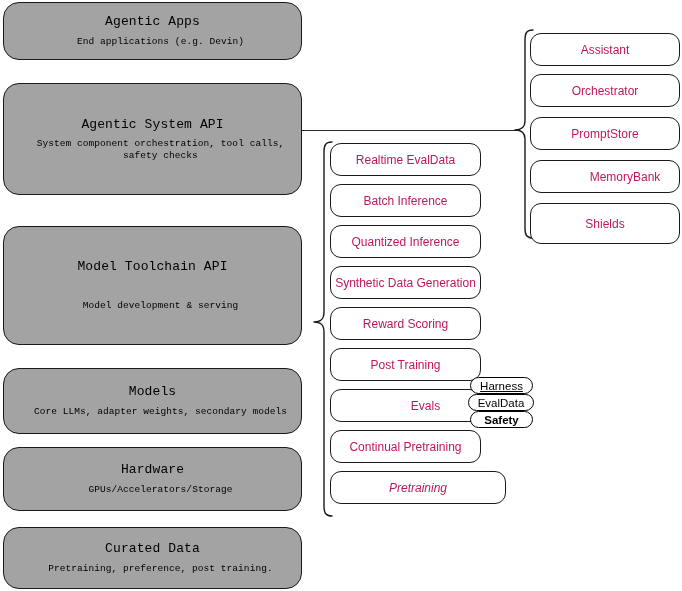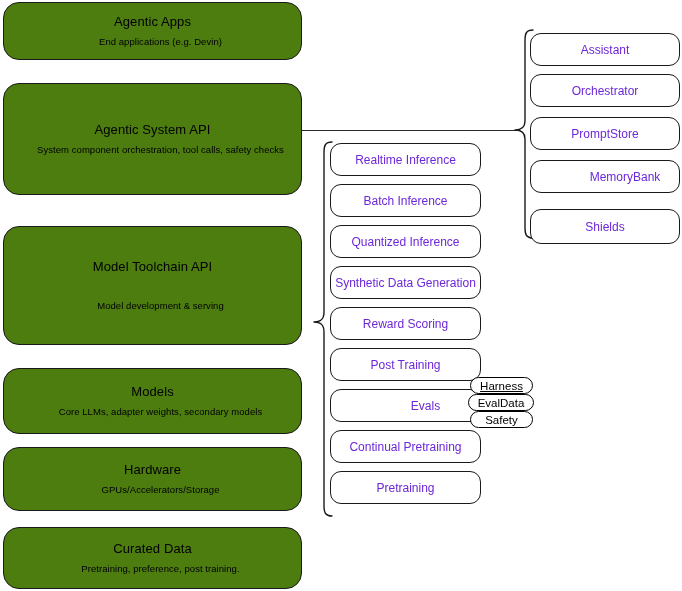--- a/index.html
+++ b/index.html
@@ -18,27 +18,28 @@
     background: #ffffff;
     overflow: hidden;
   }
 
   
   .box {
     position: absolute;
     box-sizing: border-box;
     border: 1.3px solid #1a1a1a;
     border-radius: 14px;
-    background: #4d7c0f;
+    background: #a3a3a3;
     display: flex;
     flex-direction: column;
     align-items: center;
     justify-content: center;
     text-align: center;
     line-height: 1.25;
+    font-family: Liberation Mono, monospace;
   }
   .box .title {
     font-size: 13px;
     color: #000000;
     letter-spacing: 0.1px;
   }
   .box .subtitle {
     font-size: 9.5px;
     color: #000000;
     margin-top: 5px;
@@ -53,21 +54,21 @@
   .chip {
     position: absolute;
     box-sizing: border-box;
     border: 1.3px solid #1a1a1a;
     border-radius: 11px;
     background: #ffffff;
     display: flex;
     align-items: center;
     justify-content: center;
     font-size: 12px;
-    color: #6d28d9;
+    color: #be185d;
     z-index: 3;
   }
 
   
   .pill {
     position: absolute;
     box-sizing: border-box;
     border: 1.5px solid #000000;
     border-radius: 999px;
     background: #ffffff;
@@ -131,21 +132,21 @@
 
   <div class="connector" style="left:302px; top:130px; width:214px;"></div>
 
   <div class="brace" style="left:313px; top:140px; width:20px; height:378px;">
     <svg width="20" height="378" viewBox="0 0 20 378" fill="none" xmlns="http://www.w3.org/2000/svg">
       <path d="M19 2 C12 2 11 6 11 12 L11 172 C11 180 7 182 1 182 C7 182 11 184 11 192 L11 366 C11 372 12 376 19 376" stroke="#1a1a1a" stroke-width="1.4" fill="none" stroke-linecap="round" stroke-linejoin="round"></path>
     </svg>
   </div>
 
   <div class="chip" style="left:330px; top:143px; width:151px; height:33px;">
-    <span>Realtime Inference</span>
+    <span>Realtime EvalData</span>
   </div>
   <div class="chip" style="left:330px; top:184px; width:151px; height:33px;">
     <span>Batch Inference</span>
   </div>
   <div class="chip" style="left:330px; top:225px; width:151px; height:33px;">
     <span>Quantized Inference</span>
   </div>
   <div class="chip" style="left:330px; top:266px; width:151px; height:33px;">
     <span>Synthetic Data Generation</span>
   </div>
@@ -154,31 +155,31 @@
   </div>
   <div class="chip" style="left:330px; top:348px; width:151px; height:33px;">
     <span>Post Training</span>
   </div>
   <div class="chip" style="left:330px; top:389px; width:151px; height:33px;padding-left:40px;">
     <span>Evals</span>
   </div>
   <div class="chip" style="left:330px; top:430px; width:151px; height:33px;">
     <span>Continual Pretraining</span>
   </div>
-  <div class="chip" style="left:330px; top:471px; width:151px; height:33px;">
+  <div class="chip" style="left:330px; top:471px; width:176px; height:33px;font-style:italic;">
     <span>Pretraining</span>
   </div>
 
   <div class="pill" style="left:470px; top:377px; width:63px; height:17px;text-decoration:underline;">
     <span>Harness</span>
   </div>
   <div class="pill" style="left:468px; top:394px; width:66px; height:17px;">
     <span>EvalData</span>
   </div>
-  <div class="pill" style="left:470px; top:411px; width:63px; height:17px;">
+  <div class="pill" style="left:470px; top:411px; width:63px; height:17px;font-weight:bold;">
     <span>Safety</span>
   </div>
 
   <div class="brace" style="left:514px; top:28px; width:20px; height:212px;">
     <svg width="20" height="212" viewBox="0 0 20 212" fill="none" xmlns="http://www.w3.org/2000/svg">
       <path d="M19 2 C12 2 11 6 11 12 L11 93 C11 100 7 102 1 102 C7 102 11 104 11 111 L11 200 C11 206 12 210 19 210" stroke="#1a1a1a" stroke-width="1.4" fill="none" stroke-linecap="round" stroke-linejoin="round"></path>
     </svg>
   </div>
 
   <div class="chip" style="left:530px; top:33px; width:150px; height:33px;">
@@ -186,17 +187,17 @@
   </div>
   <div class="chip" style="left:530px; top:74px; width:150px; height:33px;">
     <span>Orchestrator</span>
   </div>
   <div class="chip" style="left:530px; top:117px; width:150px; height:33px;">
     <span>PromptStore</span>
   </div>
   <div class="chip" style="left:530px; top:160px; width:150px; height:33px;padding-left:40px;">
     <span>MemoryBank</span>
   </div>
-  <div class="chip" style="left:530px; top:209px; width:150px; height:35px;text-align:right;">
+  <div class="chip" style="left:530px; top:203px; width:150px; height:41px;text-align:right;">
     <span>Shields</span>
   </div>
 
 </div>
 
 </body></html>

